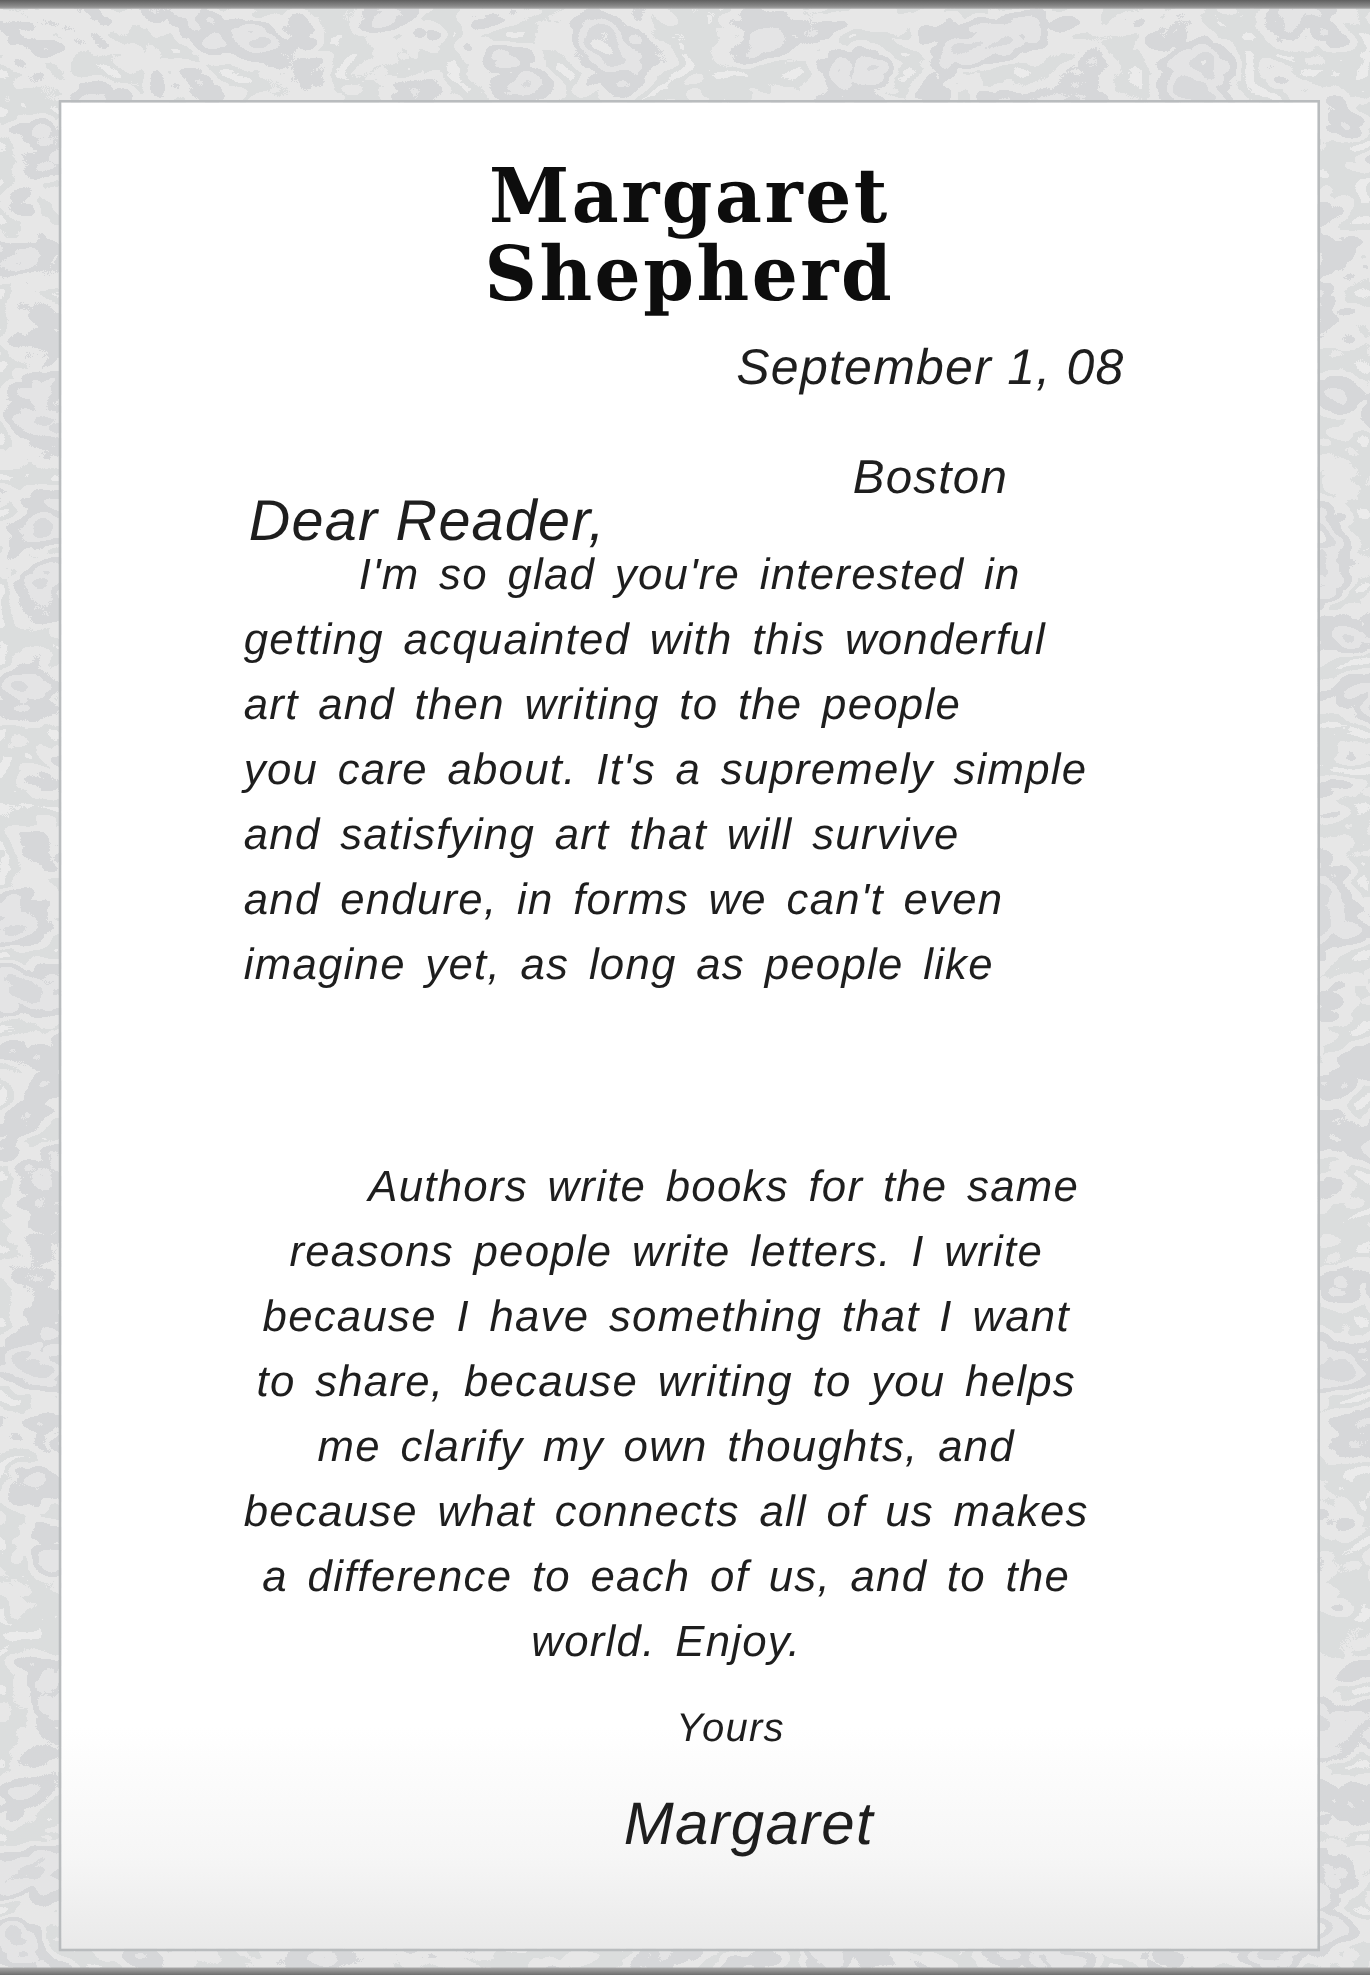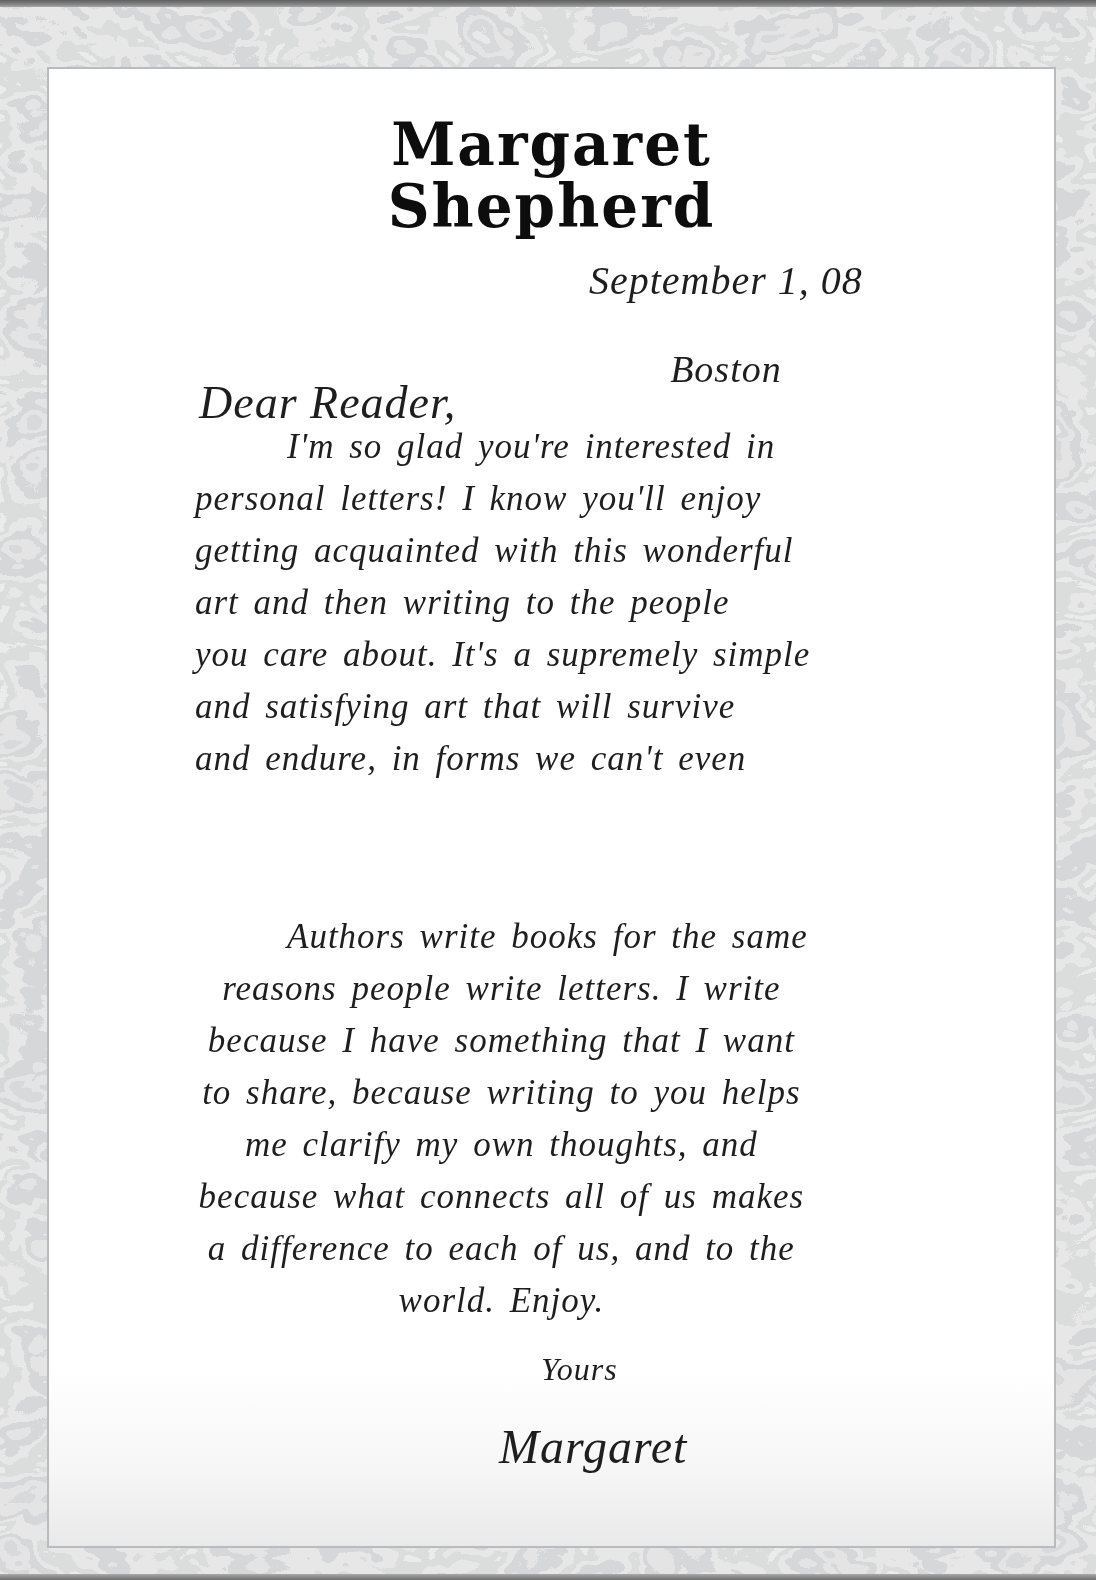--- a/index.html
+++ b/index.html
@@ -12,41 +12,41 @@
   .marble-svg{position:absolute;left:0;top:0;width:1096px;height:1580px;display:block;}
   .edge-bar-top{
     position:absolute;top:0;left:0;width:100%;height:7px;z-index:4;
     background:linear-gradient(180deg,#5f5f5f 0%,#8a8a8a 70%,#a9a9a9 100%);
   }
   .edge-bar-bottom{
     position:absolute;bottom:0;left:0;width:100%;height:6px;z-index:4;
     background:linear-gradient(180deg,#a9a9a9 0%,#6e6e6e 100%);
   }
   .page{
-    position:absolute;left:47px;top:67px;width:1009px;height:1481px;
+    position:absolute;left:47px;top:80px;width:1009px;height:1481px;
     box-sizing:border-box;
     background:linear-gradient(180deg,#ffffff 0%,#ffffff 88%,#f6f6f6 95%,#e9e9e9 100%);
     border:2px solid #b9bcbe;
     z-index:2;
   }
   .letterhead{
     position:absolute;top:44px;left:0;width:100%;
     text-align:center;color:#0d0d0d;
   }
   .letterhead div{
     font-family:"DejaVu Serif", serif;
     font-weight:bold;
     font-size:58px;line-height:62px;
     letter-spacing:2px;
     transform:scaleY(1.04);
   }
   .handw{
     font-style:italic;
     color:#1e1e1e;
-    font-family:Liberation Serif, serif;
+    font-family:Liberation Sans, sans-serif;
   }
   .dateblock{position:absolute;top:188px;left:540px;text-align:center;}
   .date-line{font-size:40px;line-height:48px;white-space:nowrap;letter-spacing:1px;}
   .place-line{font-size:38px;line-height:44px;white-space:nowrap;letter-spacing:1px;margin-top:42px;}
   .salutation{position:absolute;top:268px;left:150px;font-size:46px;white-space:nowrap;letter-spacing:1px;margin-top:39px;}
   .para{position:absolute;left:146px;}
   .p1{top:352px;}
   .p2{top:842px;text-align:center;}
   .line{
     font-size:35px;line-height:52px;
@@ -90,26 +90,26 @@
 
     <div class="dateblock">
       <div class="handw date-line">September 1, 08</div>
       <div class="handw place-line">Boston</div>
     </div>
 
     <div class="handw salutation">Dear Reader,</div>
 
     <div class="para p1">
       <div class="handw line indent">I'm so glad you're interested in</div>
-      <div class="handw line">personal letters! I know you'll enjoy</div>
       <div class="handw line">getting acquainted with this wonderful</div>
       <div class="handw line">art and then writing to the people</div>
       <div class="handw line">you care about. It's a supremely simple</div>
       <div class="handw line">and satisfying art that will survive</div>
       <div class="handw line">and endure, in forms we can't even</div>
+      <div class="handw line">imagine yet, as long as people like</div>
     </div>
 
     <div class="para p2">
       <div class="handw line indent">Authors write books for the same</div>
       <div class="handw line">reasons people write letters. I write</div>
       <div class="handw line">because I have something that I want</div>
       <div class="handw line">to share, because writing to you helps</div>
       <div class="handw line">me clarify my own thoughts, and</div>
       <div class="handw line">because what connects all of us makes</div>
       <div class="handw line">a difference to each of us, and to the</div>

